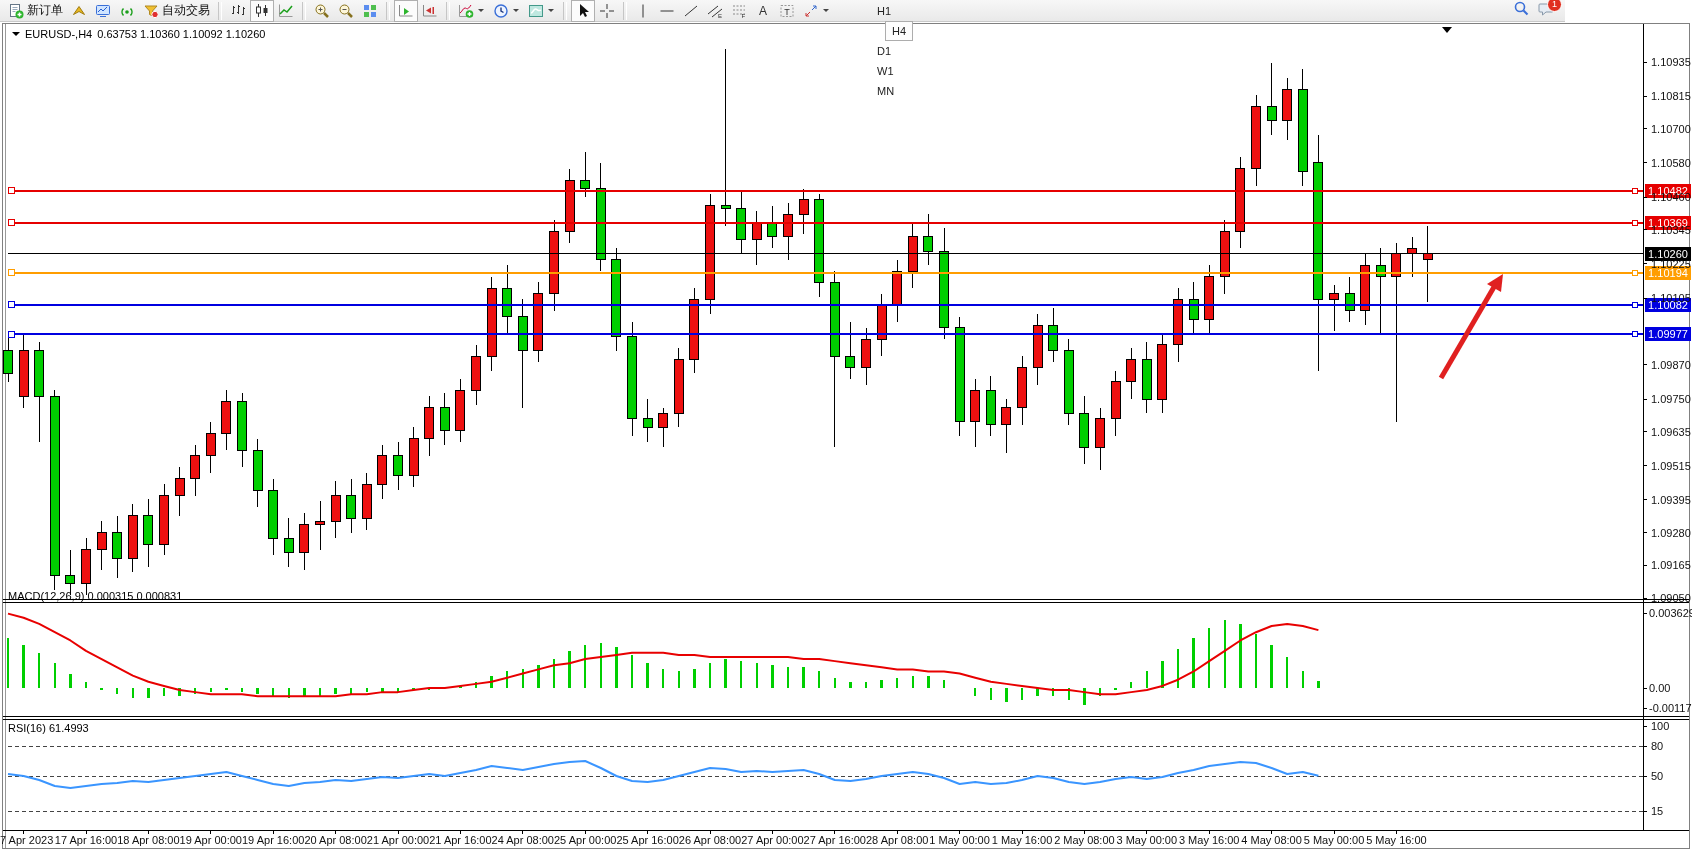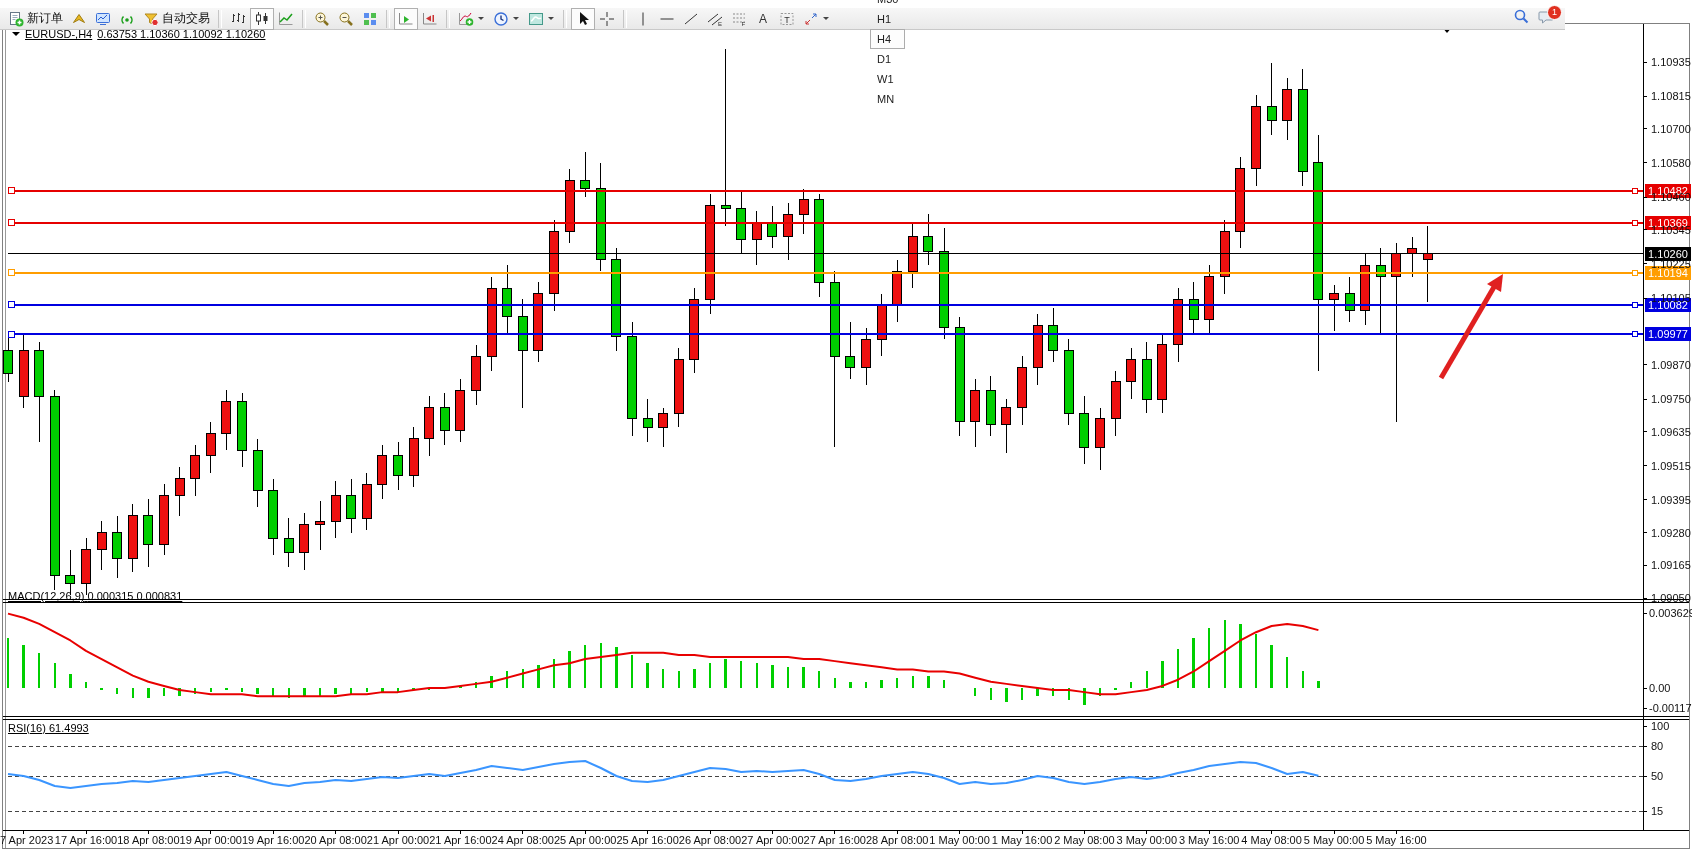--- a/index.html
+++ b/index.html
@@ -1,36 +1,36 @@
 <!DOCTYPE html>
 <html><head>
 <meta charset="utf-8">
 <style>
   html,body{margin:0;padding:0;background:#ececec;font-family:"Liberation Sans",sans-serif;}
   #app{position:relative;width:1692px;height:853px;background:#fff;overflow:hidden;}
   
-  #toolbar{position:absolute;left:0;top:8px;width:1565px;height:22px;background:linear-gradient(#f7f7f7,#e9e9e9);
+  #toolbar{position:absolute;left:0;top:0;width:1565px;height:22px;background:linear-gradient(#f7f7f7,#e9e9e9);
     border-bottom:1px solid #c9c9c9;display:flex;align-items:center;padding-left:4px;box-sizing:border-box;z-index:5;}
   .btn{display:flex;align-items:center;height:20px;padding:0 3px;gap:3px;font-size:12px;color:#111;border:1px solid transparent;}
   .btn.active{background:#fcfcfc;border:1px solid #b0b0b0;}
   .btn .ic{display:flex;align-items:center;}
   .lbl{white-space:nowrap;}
   .sep{width:2px;height:18px;border-left:1px solid #c6c6c6;border-right:1px solid #ffffff;margin:0 4px;}
   .dd{width:0;height:0;border:3px solid transparent;border-top-color:#444;margin:3px 1px 0 1px;}
   .tf{font-size:11px;color:#222;height:18px;display:flex;align-items:center;padding:0 6px;border:1px solid transparent;}
-  .tf.active{background:#fdfdfd;border:1px solid #adadad;}
+  .tf.active{background:#fdfdfd;border:1px solid #adadad;margin-left:15px;}
   #tfgroup{display:flex;margin-left:36px;flex-direction:column;}
   #right-tools{margin-left:auto;display:flex;align-items:center;gap:8px;padding-right:10px;}
   #chat-wrap{position:relative;}
   #chat-badge{position:absolute;top:-4px;right:-7px;background:#e03020;color:#fff;border-radius:50%;
     width:13px;height:13px;font-size:9px;display:flex;align-items:center;justify-content:center;border:1px solid #fff;}
   
   #chartwin{position:absolute;left:0;top:22px;width:1692px;height:831px;background:#fff;}
   #chart-svg{position:absolute;left:0;top:0;}
-  .ovl{position:absolute;font-size:11px;color:#000;z-index:3;white-space:nowrap;text-decoration:underline;}
+  .ovl{position:absolute;font-size:11px;color:#000;z-index:3;white-space:nowrap;}
   #title-ovl{left:12px;top:6px;display:flex;align-items:center;gap:5px;}
   #title-ovl .tri{width:0;height:0;border:4px solid transparent;border-top-color:#000;margin-top:4px;}
   #macd-ovl{left:8px;top:568px;}
   #rsi-ovl{left:8px;top:700px;}
 </style>
 </head>
 <body>
 <div id="app">
 
   <div id="toolbar">

